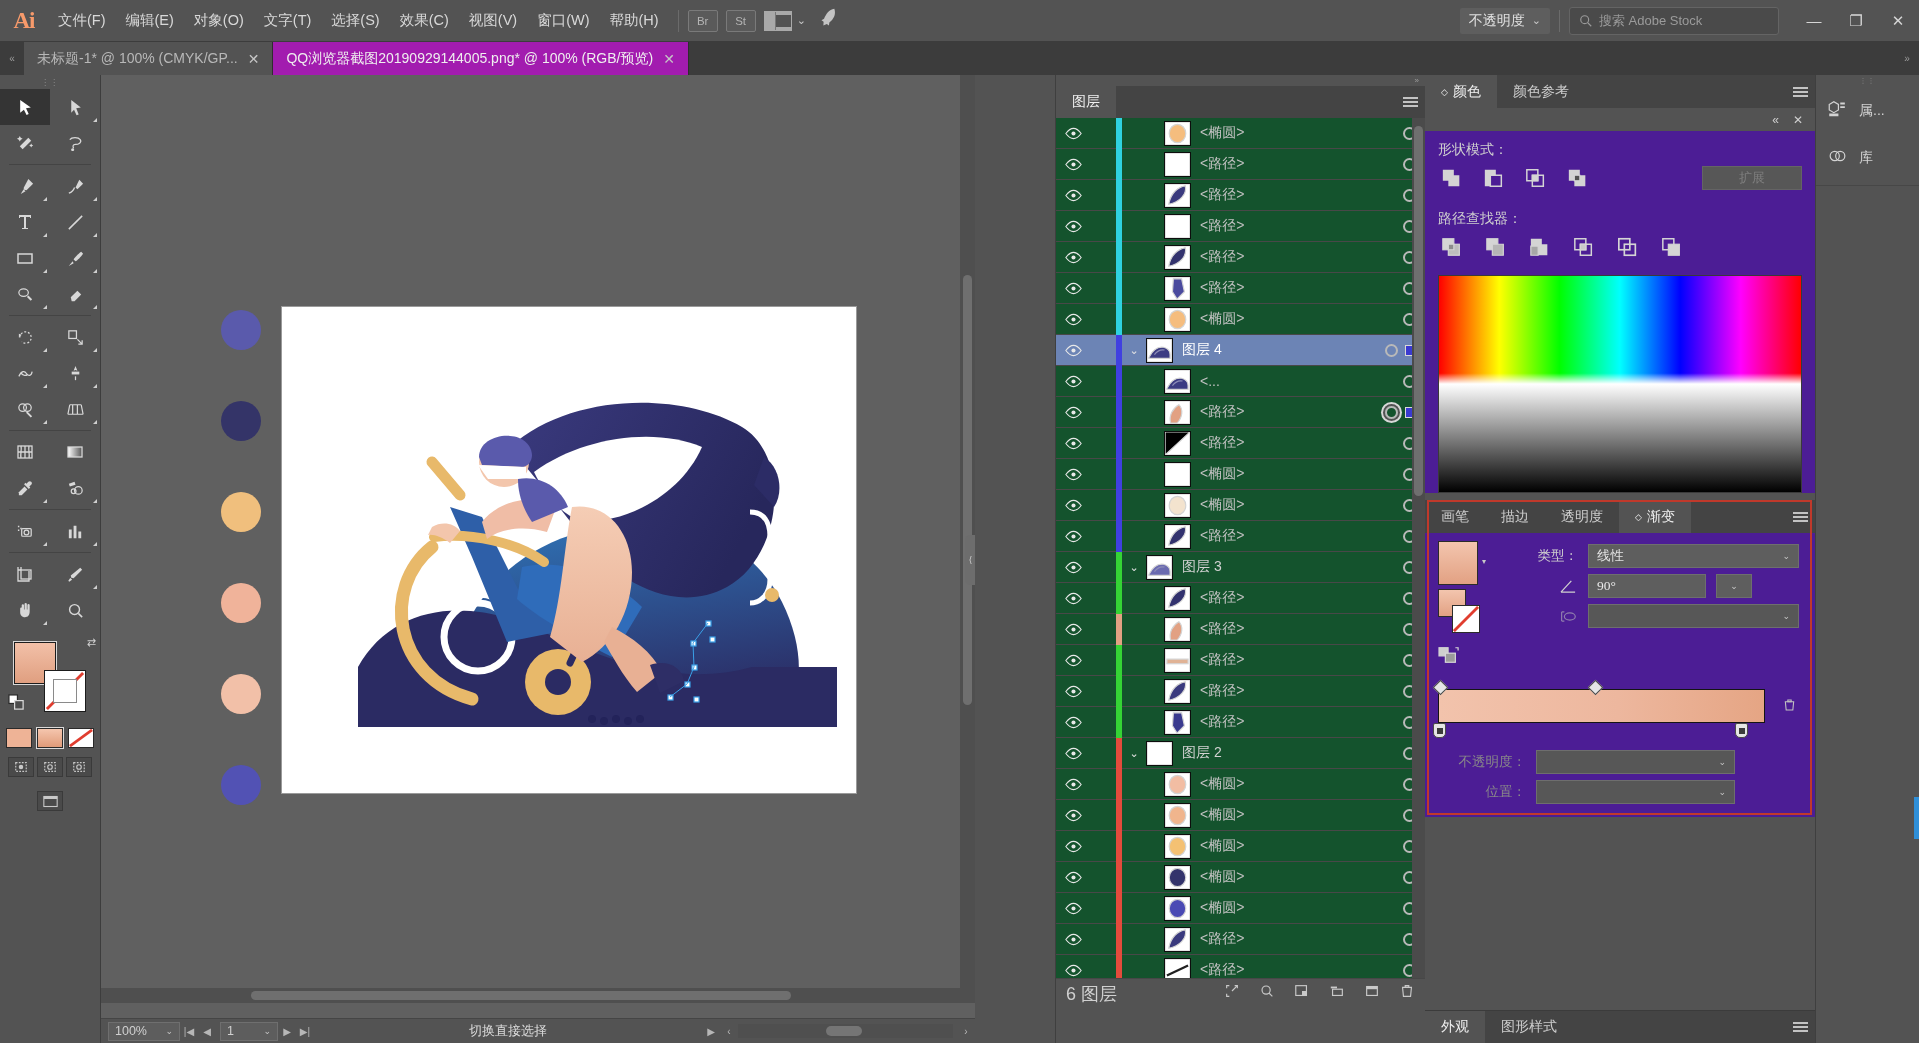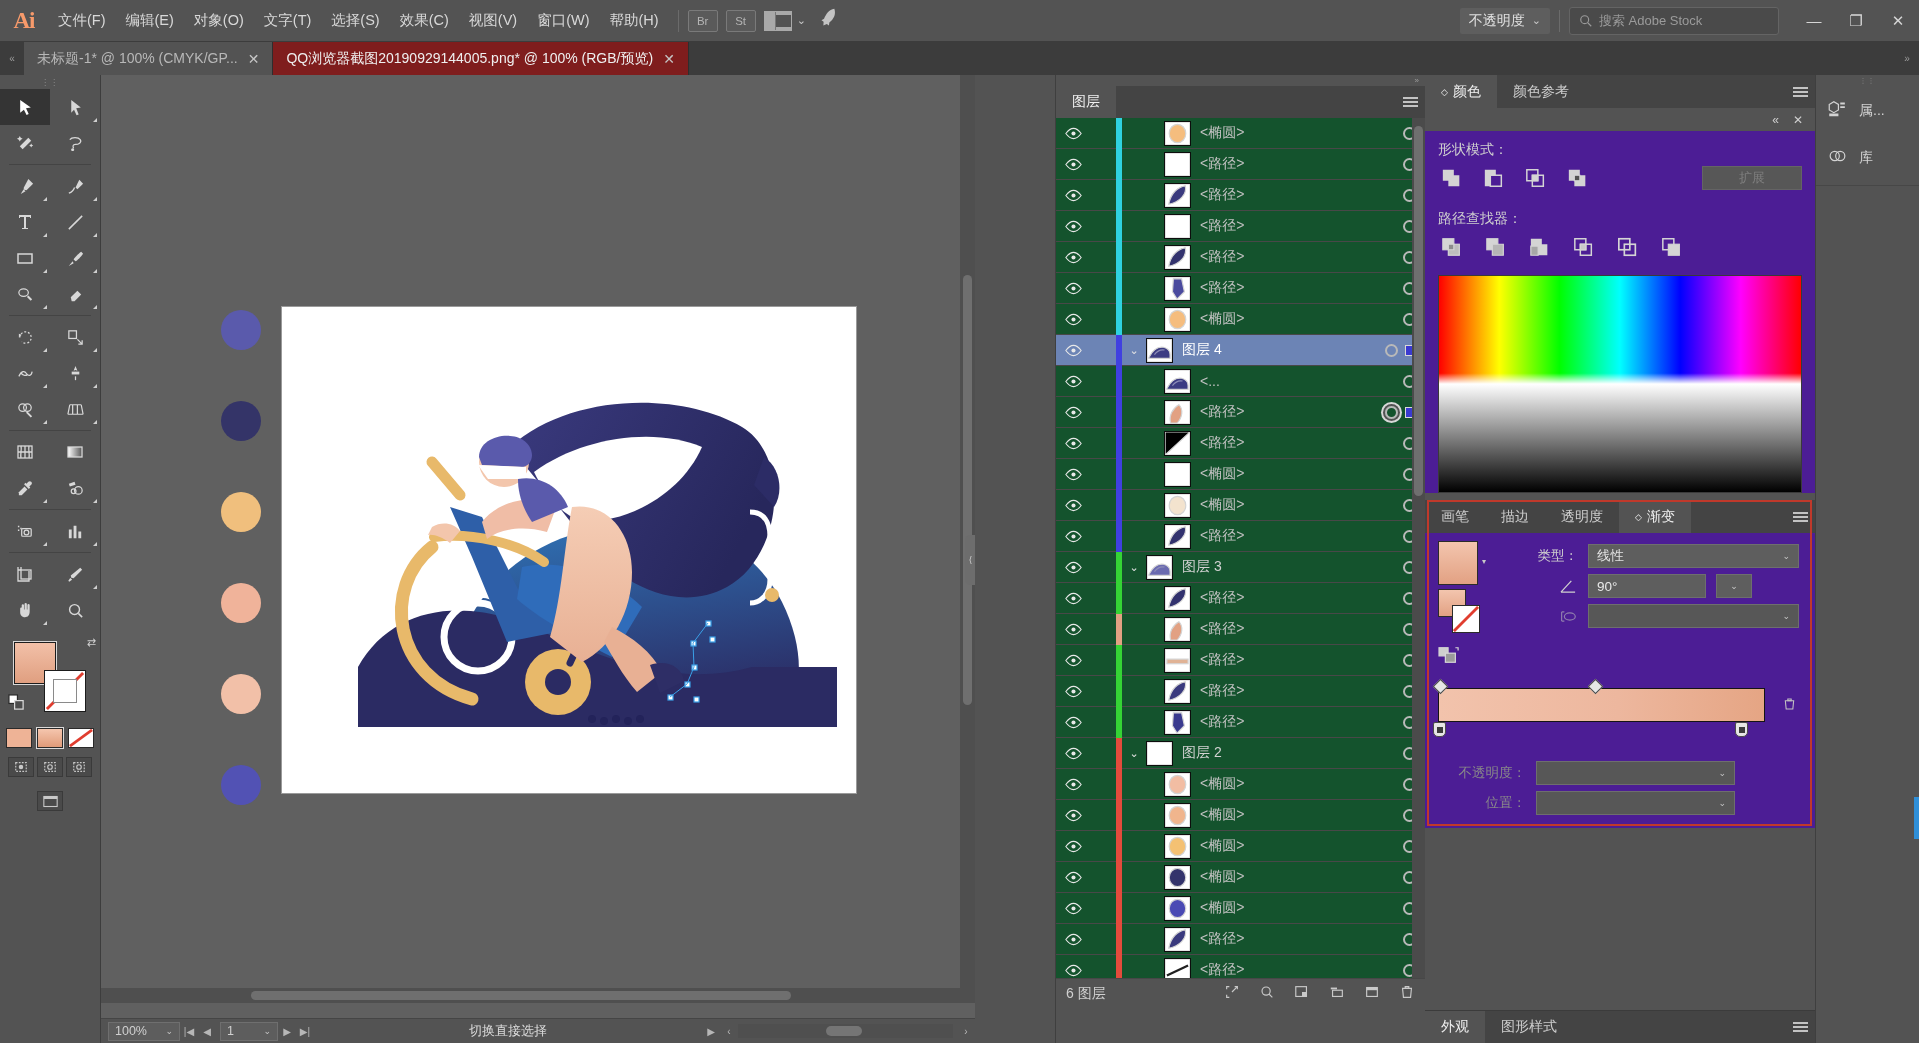--- a/index.html
+++ b/index.html
@@ -59,21 +59,21 @@
     position:absolute; left:0; top:41px; width:1919px; height:34px;
     background:#3c3c3c; display:flex; align-items:flex-end;
   }
   .tb-collapse { width:24px; height:34px; display:flex; align-items:center; justify-content:center;
      color:#9b9b9b; font-size:10px;}
   .doc-tab {
     height:33px; display:flex; align-items:center; gap:10px; padding:0 13px;
     font-size:14px; border-right:1px solid #2e2e2e; white-space:nowrap;
   }
   .doc-tab.inactive { background:#535353; color:#b8b8b8; max-width:280px; }
-  .doc-tab.active { background:#7f1d1d; color:#efefef; }
+  .doc-tab.active { background:#a21caf; color:#efefef; }
   .tab-x { color:#c5c5c5; font-size:14px; line-height:1; }
   .tabbar-fill { flex:1; height:33px; background:#3c3c3c; }
   .tb-right { width:24px; height:34px; display:flex; align-items:center; justify-content:center;
     color:#9b9b9b; font-size:10px;}
 
   
   .toolbar {
     position:absolute; left:0; top:75px; width:101px; height:968px; background:#535353;
     border-right:1px solid #3d3d3d;
   }
@@ -185,21 +185,21 @@
   .lr-name.sub { color:#c2c2c2; }
   .lr-right { margin-left:auto; display:flex; align-items:center; padding-right:9px; gap:7px;}
   .target-o { width:13px; height:13px; border-radius:50%; border:2px solid #b9b9b9; }
   .target-o.dbl { box-shadow:0 0 0 2px #535353, 0 0 0 4px #d8d8d8; }
   .sel-sq { width:11px; height:11px; background:#3a3ad0; border:1px solid #d8d8d8; }
   .lr-scrollbar { position:absolute; right:0; top:0; width:13px; height:860px; background:#4b4b4b;}
   .lr-thumbbar { position:absolute; left:2px; top:8px; width:9px; height:370px;
      background:#6f6f6f; border-radius:5px;}
   .layers-footer {
     height:30px; background:#535353; display:flex; align-items:center; padding:0 10px;
-    font-size:14px; color:#d0d0d0; border-top:1px solid #474747;
+    font-size:18px; color:#d0d0d0; border-top:1px solid #474747;
   }
   .lf-icons { margin-left:auto; display:flex; gap:19px; align-items:center; color:#c9c9c9;}
 
   
   .right-col {
     position:absolute; left:1425px; top:75px; width:390px; height:968px; background:#535353;
   }
   .rc-tabs { height:33px; background:#444444; display:flex; align-items:stretch; }
   .rc-body { background:#4c1d95; }
   .section-title { font-size:14px; color:#cfcfcf; padding:10px 13px 7px; }
@@ -209,21 +209,21 @@
      background:#575757; color:#7e7e7e; font-size:13px; display:flex;
      align-items:center; justify-content:center; }
   .picker {
     margin:6px 13px 0; height:218px; position:relative;
     background:
       linear-gradient(to bottom, rgba(255,255,255,0) 0%, rgba(255,255,255,0) 45%, #fff 50%, #000 100%),
       linear-gradient(to right,#ff0000,#ffff00,#00ff00,#00ffff,#0000ff,#ff00ff,#ff0000);
     border:1px solid #3a3a3a;
   }
 
-  .grad-wrap { position:relative; margin-top:7px; }
+  .grad-wrap { position:relative; margin-top:7px;font-family:Liberation Serif, serif; }
   .grad-outline { position:absolute; left:2px; top:0; right:3px; bottom:2px;
      border:2px solid #c0392b; pointer-events:none; z-index:5;}
   .grad-body { padding:8px 0 10px; }
   .g-row { display:flex; align-items:center; padding:3px 0 3px 13px; gap:10px; }
   .g-label { font-size:13.5px; color:#cfcfcf; width:62px; text-align:right; }
   .g-label.dim { color:#898989; }
   .g-select { flex:1; margin-right:16px; height:24px; background:#5e5e5e;
      border:1px solid #6e6e6e; display:flex; align-items:center; padding:0 8px;
      font-size:13.5px; color:#e2e2e2;}
   .g-select.dim { color:#8a8a8a; background:#575757; }
@@ -1534,21 +1534,21 @@
               <b></b>
             </div>
           <span class="trash-ic">
             <svg width="15" height="16" viewBox="0 0 18 18">
                 <path d="M4 5h10l-1 10H5z"></path>
                 <path d="M7 3h4v2H7z"></path>
               </svg>
           </span>
         </div>
 
-        <div class="g-row" style="margin-top:28px">
+        <div class="g-row" style="margin-top:16px">
           <span class="g-label dim" style="width:88px">不透明度：</span>
           <span class="g-select dim" style="justify-content:flex-end;margin-right:80px">
             <span class="dd-arrow">⌄</span>
           </span>
         </div>
         <div class="g-row">
           <span class="g-label dim" style="width:88px">位置：</span>
           <span class="g-select dim" style="justify-content:flex-end;margin-right:80px">
             <span class="dd-arrow">⌄</span>
           </span>

